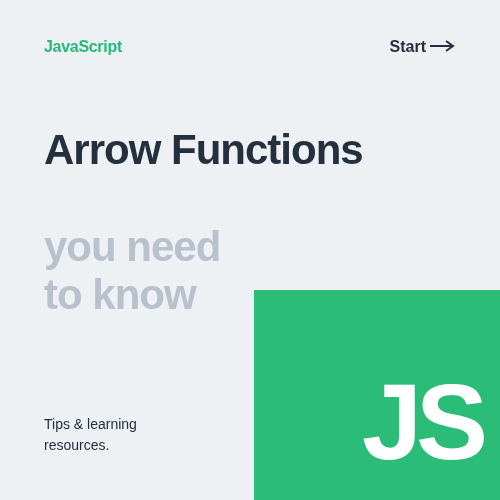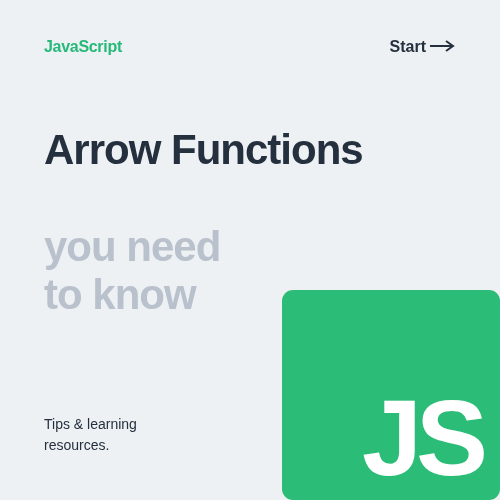--- a/index.html
+++ b/index.html
@@ -62,28 +62,27 @@
       color: #25303f;
       font-size: 14px;
       font-weight: 500;
       line-height: 1.5;
       max-width: 140px;
     }
     .js-badge {
       position: absolute;
       right: 0;
       bottom: 0;
-      width: 218px;
+      width: 246px;
       height: 210px;
       background: #2bbd77;
       display: flex;
       align-items: flex-end;
       justify-content: flex-end;
-      padding: 0 18px 8px 0;
-      border-radius: 11px;
+      padding: 0 18px 24px 0;
     }
     .js-badge-text {
       color: #ffffff;
       font-weight: 800;
       font-size: 108px;
       letter-spacing: -6px;
       line-height: 1;
     }
   </style>
 </head>

